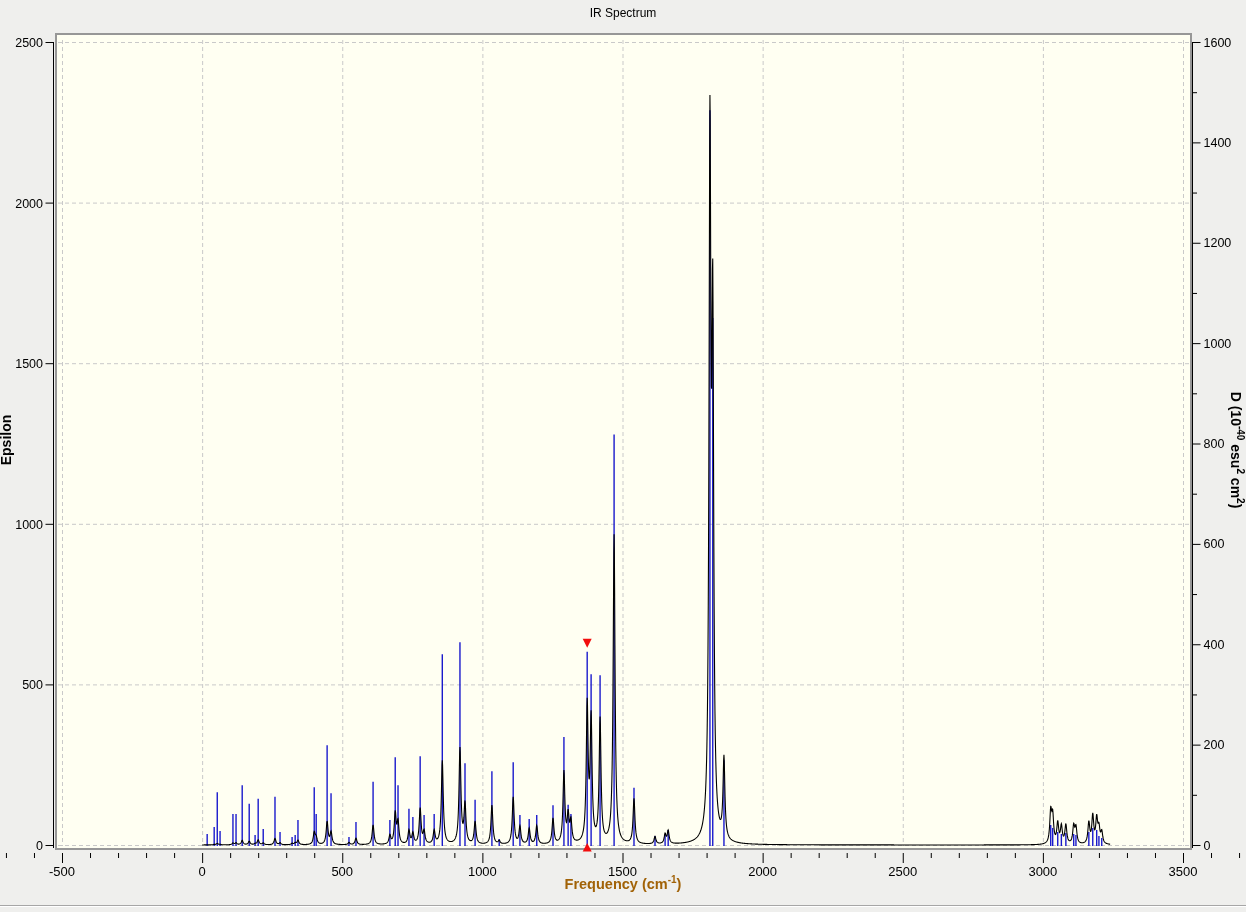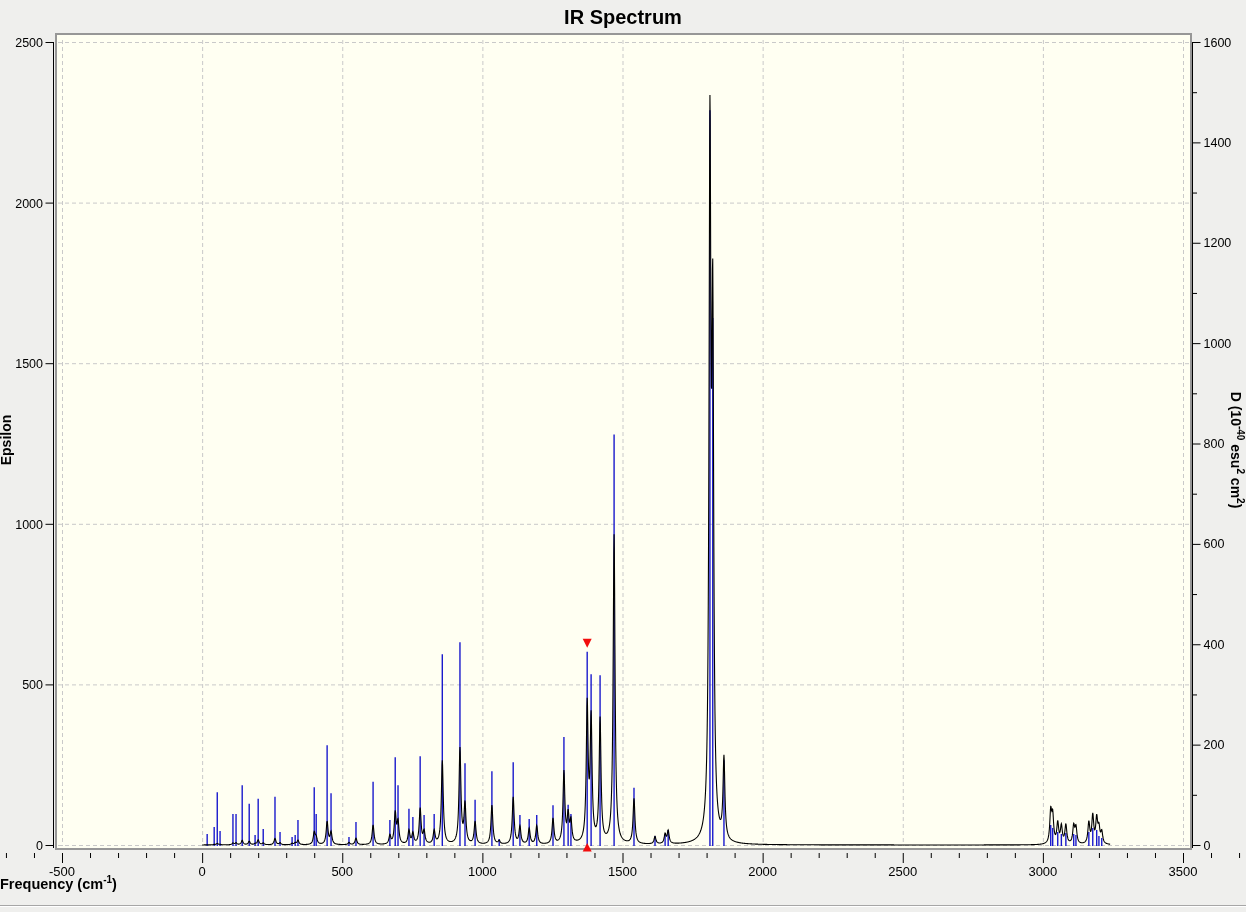--- a/index.html
+++ b/index.html
@@ -1,18 +1,18 @@
 <!DOCTYPE html>
 <html><head>
 <meta charset="utf-8">
 <style>
   html,body{margin:0;padding:0}
   body{width:1246px;height:912px;background:#efefed;font-family:"Liberation Sans",sans-serif;position:relative;overflow:hidden}
-  .title{position:absolute;top:6px;left:0;width:1246px;text-align:center;font-weight:bold;font-size:20px;color:#000}
-  .xlab{position:absolute;top:876px;left:0;width:1246px;text-align:left;font-weight:bold;font-size:14.5px;color:#000000}
+  .title{position:absolute;top:6px;left:0;width:1246px;text-align:center;font-weight:normal;font-size:12px;color:#000}
+  .xlab{position:absolute;top:876px;left:0;width:1246px;text-align:center;font-weight:bold;font-size:14.5px;color:#a16207}
   sup{font-size:10px;line-height:0}
   .ylabl{position:absolute;left:6px;top:440px;transform:translate(-50%,-50%) rotate(-90deg);font-weight:bold;font-size:14px;white-space:nowrap;color:#000}
   .ylabr{position:absolute;left:1236px;top:450px;transform:translate(-50%,-50%) rotate(90deg);font-weight:bold;font-size:14px;white-space:nowrap;color:#000}
   svg{position:absolute;left:0;top:0}
   svg text{font-family:"Liberation Sans",sans-serif;fill:#000}
   .groove{position:absolute;left:0;top:905px;width:1246px;height:1px;background:#a6a6a6;box-shadow:0 1px 0 #ffffff}
 </style>
 </head>
 <body>
 

